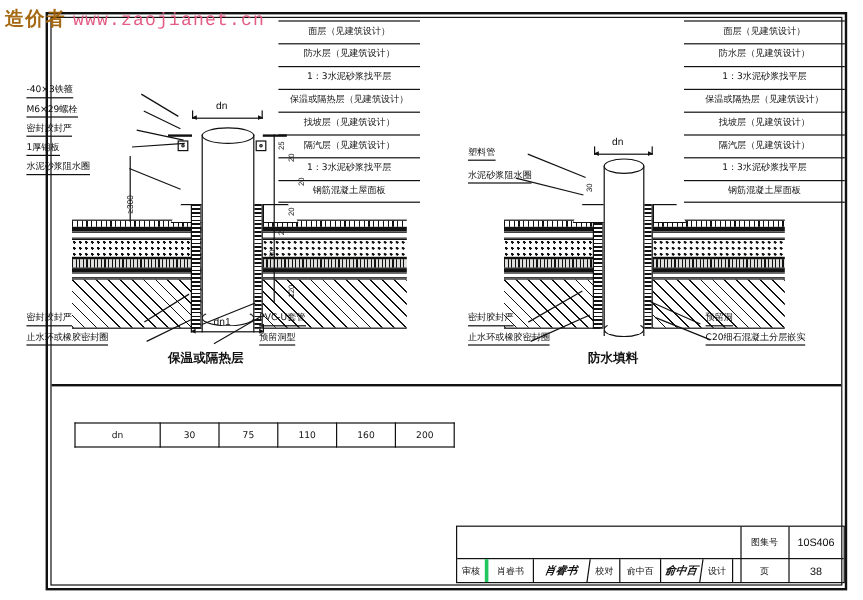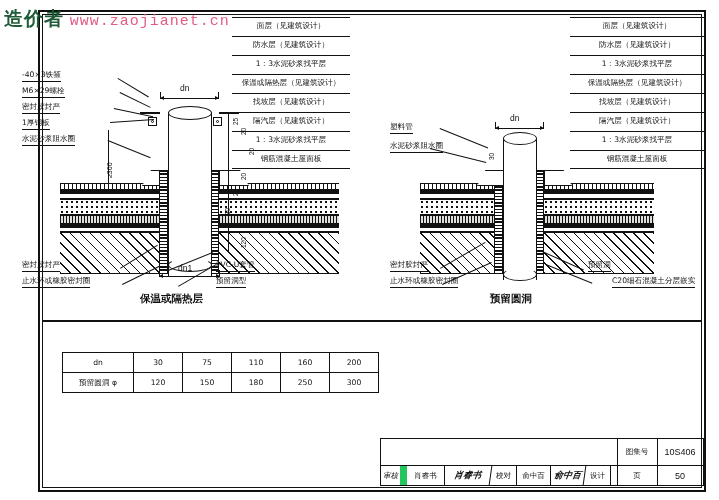--- a/index.html
+++ b/index.html
@@ -9,21 +9,21 @@
 
   
   .frame{position:absolute;left:38px;top:10px;width:668px;height:482px;
          border:2px solid #111;box-sizing:border-box;}
   .frame-inner{position:absolute;left:42px;top:14px;width:660px;height:474px;
          border:1px solid #111;box-sizing:border-box;}
 
   
   .wm{position:absolute;left:4px;top:6px;z-index:40;white-space:nowrap;
       font-size:17px;letter-spacing:1px;color:#e1547f;opacity:.95;}
-  .wm .cn{font-weight:700;color:#14532d;font-size:19px;}
+  .wm .cn{font-weight:700;color:#a16207;font-size:16px;}
   .wm .url{font-family:"Liberation Mono","DejaVu Sans Mono",monospace;font-size:15px;color:#e1547f;}
 
   
   .ln{position:absolute;background:#111;}
   .hl{height:1px;}
   .vl{width:1px;}
   .txt{position:absolute;white-space:nowrap;font-size:7.3px;line-height:1;}
   .vtxt{position:absolute;white-space:nowrap;font-size:7px;
         transform:rotate(-90deg);transform-origin:0 0;}
 
@@ -289,23 +289,23 @@
 
   <div class="ln" style="left:540px;top:250px;width:48px;height:1px;transform:rotate(24deg);transform-origin:0 0;"></div>
   <div class="ln" style="left:546px;top:264px;width:50px;height:1px;transform:rotate(22deg);transform-origin:0 0;"></div>
 
   <div class="lbl" style="left:390px;top:122px;">塑料管</div>
   <div class="lbl" style="left:390px;top:141px;">水泥砂浆阻水圈</div>
   <div class="lbl" style="left:390px;top:260px;">密封胶封严</div>
   <div class="lbl" style="left:390px;top:276px;">止水环或橡胶密封圈</div>
 
   <div class="lbl" style="left:588px;top:260px;">预留洞</div>
-  <div class="lbl" style="left:612px;top:276px;">C20细石混凝土分层嵌实</div>
-
-  <div class="caption" style="left:490px;top:292px;">预留圆洞</div>
+  <div class="lbl" style="left:588px;top:276px;">C20细石混凝土分层嵌实</div>
+
+  <div class="caption" style="left:490px;top:292px;">防水填料</div>
 
   <div class="stack" style="left:570px;top:17px;width:134px;">
     <div class="row">
         <span>面层（见建筑设计）</span>
       </div>
     <div class="row">
         <span>防水层（见建筑设计）</span>
       </div>
     <div class="row">
         <span>1：3水泥砂浆找平层</span>
@@ -333,49 +333,41 @@
   <table class="dims">
     <tbody>
         <tr>
       <td class="hdr">dn</td>
       <td class="v">30</td>
       <td class="v">75</td>
       <td class="v">110</td>
       <td class="v">160</td>
       <td class="v">200</td>
     </tr>
-    <tr>
-      <td class="hdr">预留圆洞 φ</td>
-      <td class="v">120</td>
-      <td class="v">150</td>
-      <td class="v">180</td>
-      <td class="v">250</td>
-      <td class="v">300</td>
-    </tr>
   </tbody>
     </table>
 
 
   <div class="tb">
 
     <div class="sep" style="left:236px;"></div>
     <div class="sep" style="left:276px;"></div>
 
     <div class="r1">
       <div class="c sm" style="left:236px;width:40px;">图集号</div>
       <div class="c num" style="left:276px;width:46px;">10S406</div>
     </div>
 
     <div class="r2">
-      <div class="c sm" style="left:0;width:26px;border-right:7px solid #22c55e;font-style:italic;">审核</div>
+      <div class="c sm" style="left:0;width:26px;border-right:3px solid #22c55e;">审核</div>
       <div class="c sm" style="left:26px;width:38px;border-right:1px solid #111;">肖睿书</div>
       <div class="c sig" style="left:64px;width:46px;border-right:1px solid #111;">肖睿书</div>
       <div class="c sm" style="left:110px;width:26px;border-right:1px solid #111;">校对</div>
       <div class="c sm" style="left:136px;width:34px;border-right:1px solid #111;">俞中百</div>
       <div class="c sig" style="left:170px;width:34px;border-right:1px solid #111;">俞中百</div>
       <div class="c sm" style="left:204px;width:26px;border-right:1px solid #111;">设计</div>
       <div class="c sm" style="left:230px;width:0px;"></div>
       <div class="c sm" style="left:236px;width:40px;">页</div>
-      <div class="c num" style="left:276px;width:46px;">50</div>
+      <div class="c num" style="left:276px;width:46px;">38</div>
     </div>
   </div>
 
 </div>
 
 </body></html>

